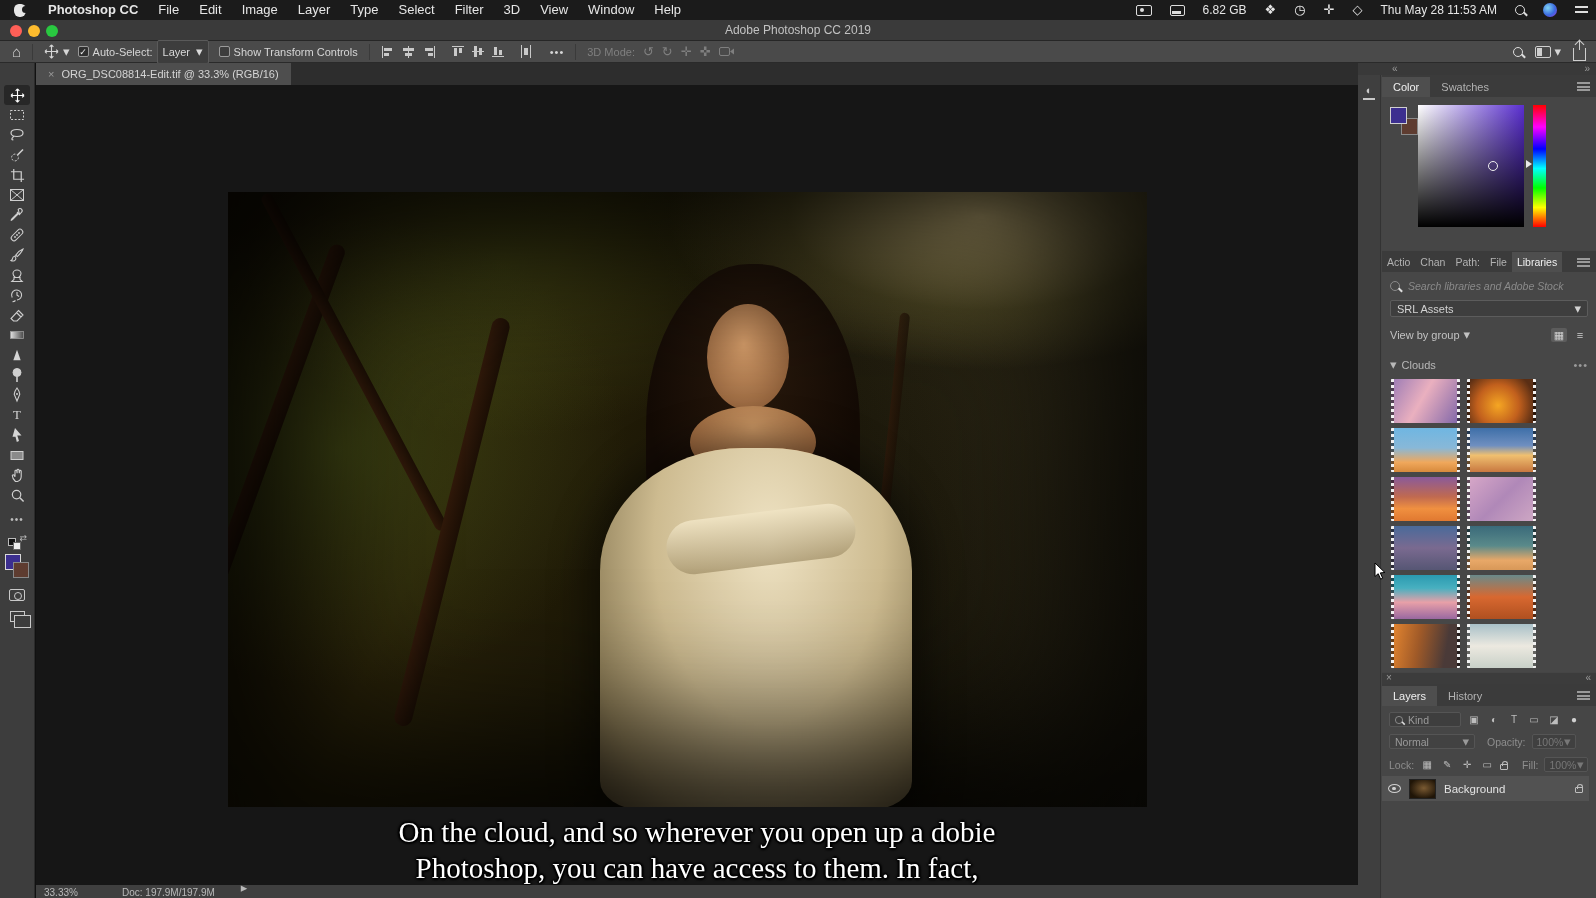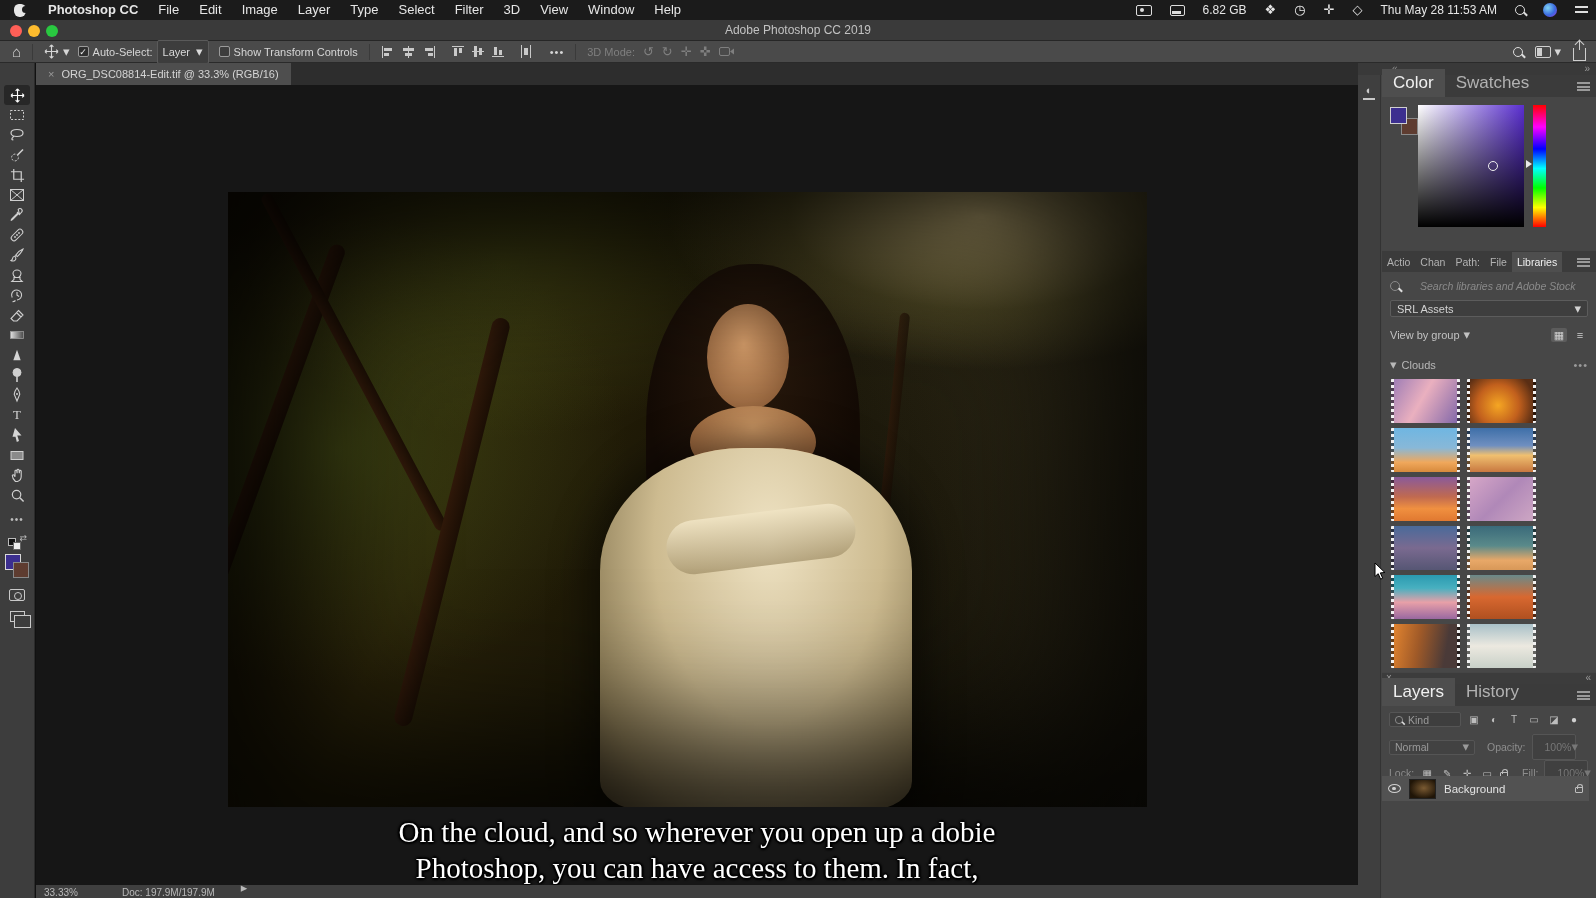--- a/index.html
+++ b/index.html
@@ -126,21 +126,21 @@
   #dockheader { position:absolute; left:0; top:0; right:0; height:12px; background:#393939;
     color:#9a9a9a; font-size:10px; }
   #icondock { position:absolute; left:0; top:12px; width:23px; bottom:0; background:#3f3f3f;
     border-right:1px solid #333; }
   .panelicon { margin:10px auto 0; width:14px; height:13px; position:relative; color:#c9c9c9;
     font-size:11px; line-height:10px; text-align:center; }
   .panelicon::after { content:""; position:absolute; left:1px; bottom:-2px; width:12px; height:2px; background:#c9c9c9; }
   #panels { position:absolute; left:24px; top:12px; right:0; bottom:0; }
 
   .ptabs { display:flex; align-items:flex-end; height:22px; background:#3b3b3b; position:relative; }
-  .ptab { padding:4px 11px; font-size:17px; color:#b2b2b2; }
+  .ptab { padding:4px 11px; font-size:11px; color:#b2b2b2; }
   .ptab.active { background:#4e4e4e; color:#f0f0f0; }
   .pmenu { position:absolute; right:6px; top:7px; width:13px; height:9px; }
   .pmenu::before { content:""; position:absolute; inset:0;
     background:linear-gradient(#9a9a9a 0 2px, transparent 2px 3.5px, #9a9a9a 3.5px 5.5px, transparent 5.5px 7px, #9a9a9a 7px 9px); }
 
   
   #colorpanel { position:absolute; left:0; top:0; right:0; height:175px; background:#464646; }
   .cp-fg { position:absolute; left:8px; top:32px; width:17px; height:17px; border:1.5px solid #cfcfcf; z-index:2; }
   .cp-bg { position:absolute; left:19px; top:43px; width:17px; height:17px; border:1.5px solid #8a8a8a; }
   #colorfield { position:absolute; left:36px; top:30px; width:106px; height:122px;
@@ -150,21 +150,21 @@
     border-radius:50%; }
   #hueslider { position:absolute; left:151px; top:30px; width:13px; height:122px;
     background:linear-gradient(to bottom, #f00, #f0f 18%, #00f 36%, #0ff 52%, #0f0 68%, #ff0 84%, #f00); }
   .hue-arrow { position:absolute; left:144px; top:85px; width:0; height:0;
     border-top:4px solid transparent; border-bottom:4px solid transparent; border-left:6px solid #e8e8e8; }
 
   
   #libpanel { position:absolute; left:0; top:176px; right:0; height:421px; background:#474747; }
   #libtabs { display:flex; align-items:flex-end; height:21px; background:#3b3b3b; position:relative; }
   #libtabs .ptab { padding:4px 5px; font-size:10.5px; }
-  #libsearch { display:flex; align-items:center; gap:20px; margin:8px 8px 0; color:#8a8a8a;
+  #libsearch { display:flex; align-items:center; gap:8px; margin:8px 8px 0; color:#8a8a8a;
     font-size:10.5px; font-style:italic; }
   #libselect { margin:8px 8px 0; height:17px; background:#3e3e3e; border:1px solid #5c5c5c; border-radius:2px;
     display:flex; align-items:center; justify-content:space-between; padding:0 6px; font-size:11px; color:#d2d2d2; }
   #libview { margin:8px 8px 0; display:flex; align-items:center; font-size:11px; color:#c2c2c2; }
   #libview .icons { margin-left:auto; display:flex; gap:5px; }
   .viewbtn { width:16px; height:14px; display:flex; align-items:center; justify-content:center;
     color:#cfcfcf; font-size:11px; border-radius:2px; }
   .viewbtn.on { background:#5c5c5c; }
   #groupheader { margin:10px 8px 2px; display:flex; align-items:center; font-size:11px; color:#b8b8b8; }
   #groupheader .dots { margin-left:auto; color:#9a9a9a; letter-spacing:1px; }
@@ -175,22 +175,22 @@
     background:repeating-linear-gradient(to bottom, #f2f2f2 0 3px, rgba(0,0,0,.55) 3px 6px); }
   .thumb::before { left:0; } .thumb::after { right:0; }
 
   
   #laypanel { position:absolute; left:0; top:598px; right:0; bottom:0; background:#464646; }
   #layhead { height:11px; background:#3c3c3c; position:relative; color:#9a9a9a; font-size:10px; }
   .lrow { display:flex; align-items:center; gap:6px; padding:0 7px; font-size:10.5px; color:#8d8d8d; }
   .kindbox { width:72px; height:15px; background:#3e3e3e; border:1px solid #555; border-radius:2px;
     display:flex; align-items:center; gap:4px; padding:0 4px; color:#9a9a9a; }
   .fic { color:#bdbdbd; font-size:10px; width:14px; text-align:center; }
-  .valbox { width:44px; height:26px; background:#404040; border:1px solid #555; border-radius:2px;
-    display:flex; align-items:center; justify-content:space-between; padding:0 12px; color:#777; }
+  .valbox { width:44px; height:15px; background:#404040; border:1px solid #555; border-radius:2px;
+    display:flex; align-items:center; justify-content:space-between; padding:0 4px; color:#777; }
   .modebox { width:86px; height:15px; background:#424242; border:1px solid #555; border-radius:2px;
     display:flex; align-items:center; justify-content:space-between; padding:0 5px; color:#9a9a9a; }
   .lock-css { width:8px; height:6px; border:1.2px solid #bdbdbd; border-radius:1px; position:relative; margin-top:4px; }
   .lock-css::before { content:""; position:absolute; left:1px; top:-4px; width:4px; height:4px;
     border:1.2px solid #bdbdbd; border-bottom:none; border-radius:3px 3px 0 0; }
   #layerrow { position:absolute; left:0; top:103px; right:7px; height:25px; background:#525252;
     display:flex; align-items:center; gap:8px; padding:0 6px; }
   .eye { width:13px; height:9px; border:1.3px solid #d0d0d0; border-radius:50%; position:relative; }
   .eye::after { content:""; position:absolute; left:3.2px; top:1.6px; width:3.5px; height:3.5px;
     border-radius:50%; background:#d0d0d0; }
@@ -596,21 +596,21 @@
         <span class="modebox">
           <span>Normal</span>
           <span class="glyph">▾</span>
         </span>
         <span style="margin-left:6px">Opacity:</span>
         <span class="valbox">
           <span>100%</span>
           <span class="glyph">▾</span>
         </span>
       </div>
-      <div class="lrow" style="">
+      <div class="lrow" style="margin-top:8px">
         <span>Lock:</span>
         <span class="fic">▦</span>
         <span class="fic">✎</span>
         <span class="fic">✛</span>
         <span class="fic">▭</span>
         <span class="lock-css"></span>
         <span style="margin-left:8px">Fill:</span>
         <span class="valbox">
           <span>100%</span>
           <span class="glyph">▾</span>

